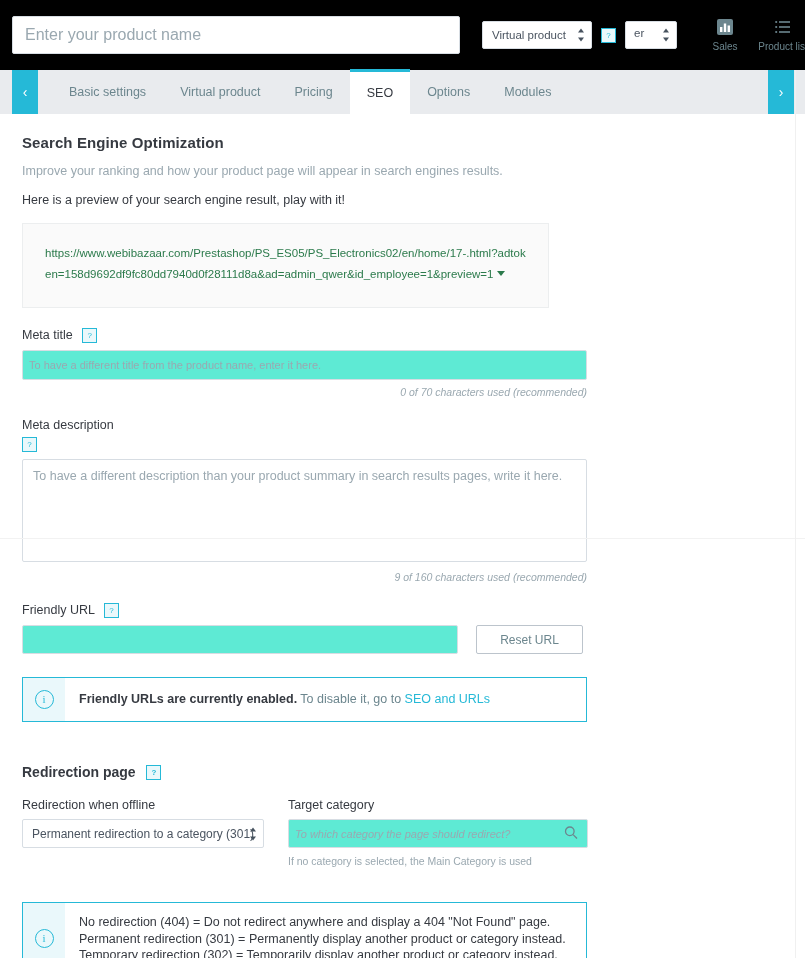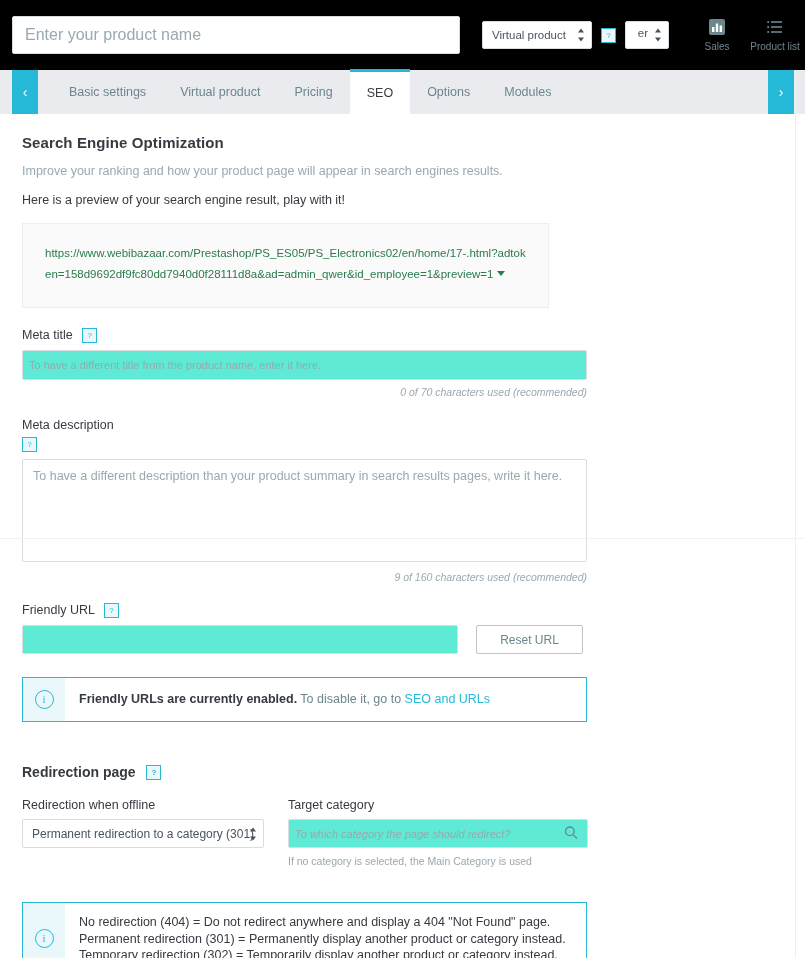--- a/index.html
+++ b/index.html
@@ -61,21 +61,21 @@
     font-family: "Liberation Sans", sans-serif;
     font-size: 11.5px;
     color: #4a5460;
     padding: 0 22px 0 9px;
     display: flex;
     align-items: center;
     white-space: nowrap;
     cursor: pointer;
   }
   .fake-select.type-sel { width: 110px; }
-  .fake-select.lang-sel { width: 44px; padding: 0 20px 4px 8px; justify-content: flex-end; }
+  .fake-select.lang-sel { width: 52px; padding: 0 20px 4px 8px; }
   .updown {
     position: absolute;
     right: 7px;
     top: 50%;
     transform: translateY(-50%);
     width: 7px;
     height: 13px;
     pointer-events: none;
   }
   .updown .up, .updown .dn {

